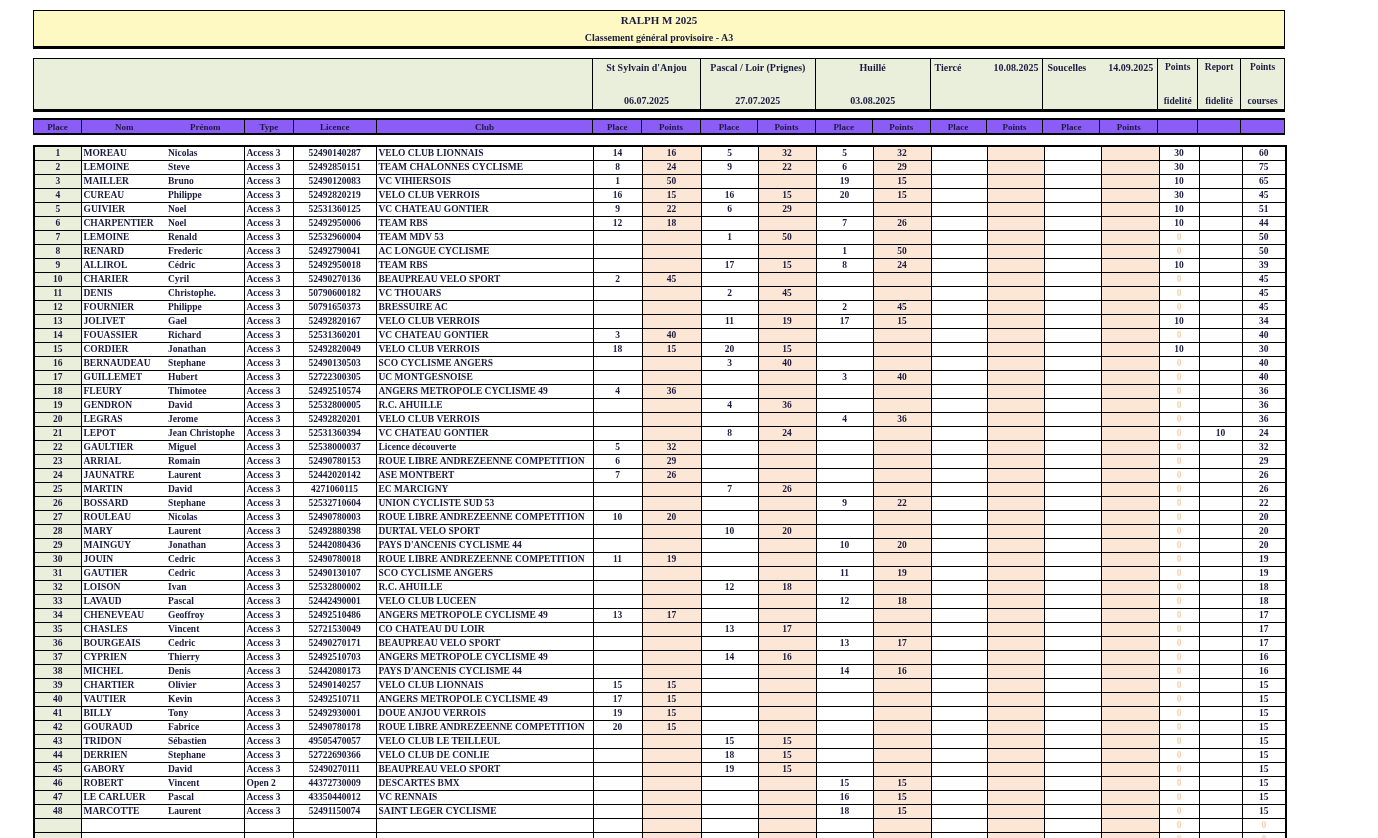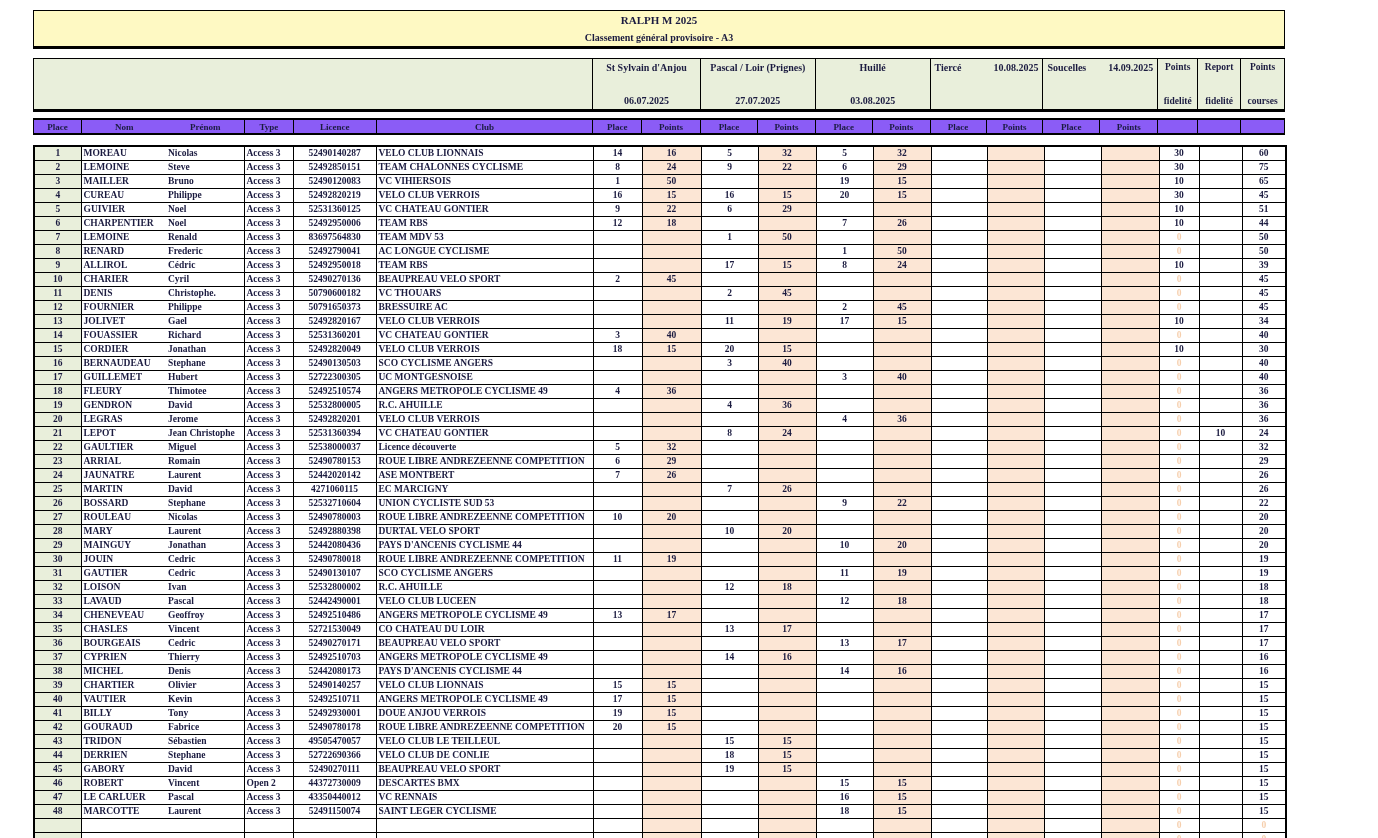--- a/index.html
+++ b/index.html
@@ -300,21 +300,21 @@
           <td class="c-pt"></td>
           <td class="c-fid">10</td>
           <td class="c-rep"></td>
           <td class="c-cou">44</td>
         </tr>
         <tr>
           <td class="c-place">7</td>
           <td class="c-nom">LEMOINE</td>
           <td class="c-prenom">Renald</td>
           <td class="c-type">Access 3</td>
-          <td class="c-lic">83697564830</td>
+          <td class="c-lic">52532960004</td>
           <td class="c-club">TEAM MDV 53</td>
           <td class="c-p"></td>
           <td class="c-pt"></td>
           <td class="c-p">1</td>
           <td class="c-pt">50</td>
           <td class="c-p"></td>
           <td class="c-pt"></td>
           <td class="c-p"></td>
           <td class="c-pt"></td>
           <td class="c-p"></td>

